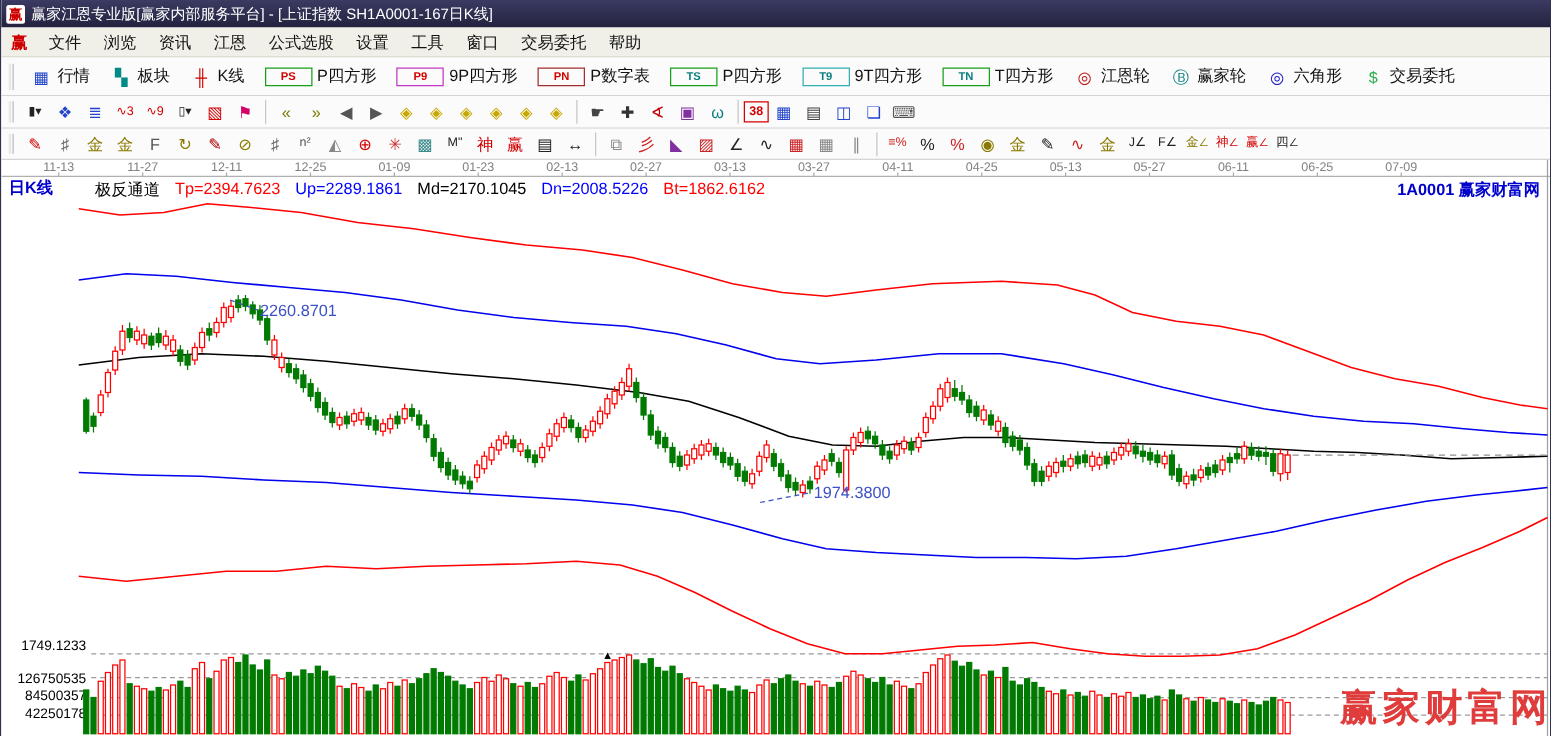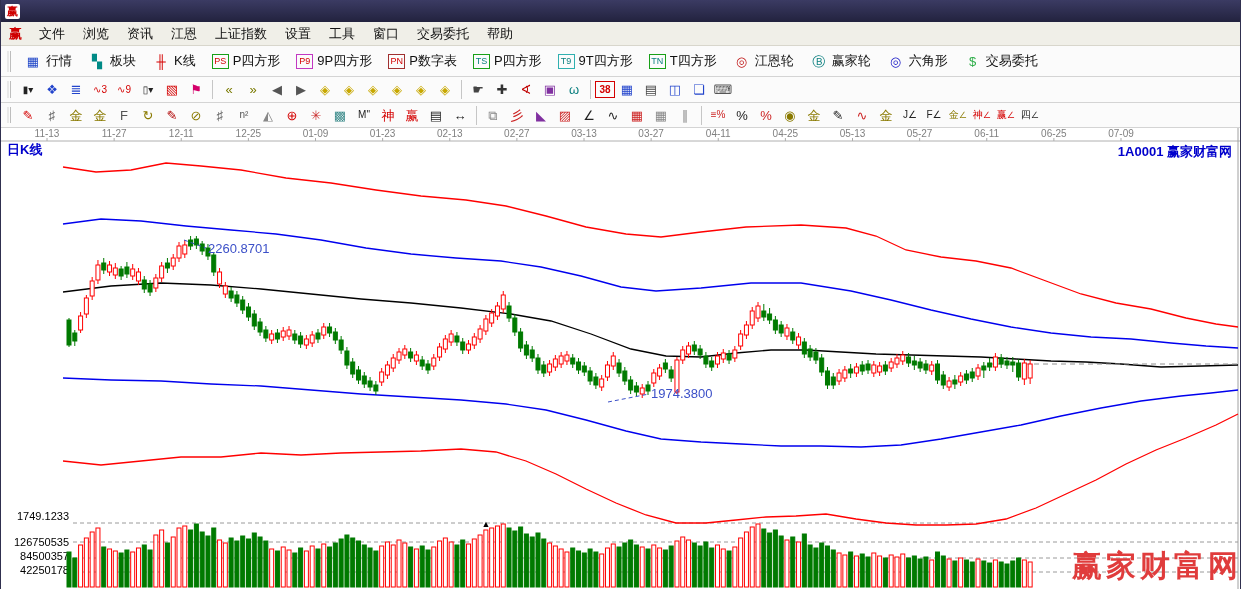--- a/index.html
+++ b/index.html
@@ -17,46 +17,47 @@
   #menubar .mlogo{color:#cf0000;font-weight:bold;margin:0 8px 0 4px;}
   #menubar .mitem{padding:3px 9px;cursor:default;}
   
   .tbar{background:#fbfbfb;display:flex;align-items:center;border-bottom:1px solid #d4d4d4;padding-left:6px;}
   #tbar1{height:31px;}
   #tbar2{height:26px;}
   #tbar3{height:25px;}
   .grip{width:4px;height:70%;border-left:2px solid #e8e8e8;border-right:1px solid #bdbdbd;margin-right:5px;}
   .lbtn{display:flex;align-items:center;gap:4px;font-size:13px;color:#111;padding:2px 7px;border:1px solid transparent;}
   .ic{display:inline-flex;align-items:center;justify-content:center;width:18px;height:16px;font-size:13px;line-height:1;}
-  .ic.box{border:1px solid;font-size:9px;font-weight:normal;width:17px;height:15px;}
+  .ic.box{border:1px solid;font-size:9px;font-weight:bold;width:38px;height:15px;}
   .tbtn{width:24px;height:21px;display:inline-flex;align-items:center;justify-content:center;
         font-size:13px;line-height:1;border:1px solid transparent;}
   .tsep{width:1px;height:19px;background:#c6c6c6;margin:0 4px;}
   
   #chart{position:relative;width:1241px;height:461px;background:#fff;}
   #chart svg{position:absolute;left:0;top:0;}
   .ovl{position:absolute;font-size:13px;white-space:nowrap;}
   #lbl-dkx{left:6px;top:13px;color:#0000cc;font-weight:bold;font-size:13px;}
   #hdr{left:75px;top:15px;display:flex;gap:12px;}
   #sym{right:10px;top:15px;color:#0000cc;font-weight:bold;}
 </style>
 </head>
 <body>
 
 <div id="win">
   <div id="titlebar">
     <span class="logo">赢</span>
+    <span>赢家江恩专业版[赢家内部服务平台] - [上证指数  SH1A0001-167日K线]</span>
   </div>
   <div id="menubar">
     <span class="mlogo">赢</span>
   <span class="mitem">文件</span>
       <span class="mitem">浏览</span>
       <span class="mitem">资讯</span>
       <span class="mitem">江恩</span>
-      <span class="mitem">上证指数</span>
+      <span class="mitem">公式选股</span>
       <span class="mitem">设置</span>
       <span class="mitem">工具</span>
       <span class="mitem">窗口</span>
       <span class="mitem">交易委托</span>
       <span class="mitem">帮助</span>
     </div>
   <div id="tbar1" class="tbar">
       <span class="grip"></span>
       <span class="lbtn">
         <span class="ic" style="color: rgb(31, 70, 200);">▦</span>
@@ -914,15 +915,23 @@
         <rect x="1027.1399999999999" y="364" width="4" height="14" fill="#fff" stroke="#ff0000"></rect>
         <rect x="1027.1399999999999" y="562" width="4" height="25" fill="#fff" stroke="#ff0000"></rect>
         <polyline points="183,240 205,248" fill="none" stroke="#3c50c8" stroke-dasharray="4,3"></polyline>
         <text x="207" y="253" font-size="13px" fill="#3c50c8" font-family="Liberation Sans,sans-serif">2260.8701</text>
         <polyline points="607,402 648,394" fill="none" stroke="#3c50c8" stroke-dasharray="4,3"></polyline>
         <text x="650" y="398" font-size="13px" fill="#3c50c8" font-family="Liberation Sans,sans-serif">1974.3800</text>
         <text x="485" y="527" font-size="9px" fill="#000" text-anchor="middle">▲</text>
         <text x="1156" y="576" font-size="30px" fill="#e03c3c" text-anchor="middle" font-family="DejaVu Serif,serif" font-weight="bold" letter-spacing="4">赢家财富网</text>
       </svg>
     <div class="ovl" id="lbl-dkx">日K线</div>
+    <div class="ovl" id="hdr">
+      <span style="color:#000">极反通道</span>
+    <span style="color: rgb(255, 0, 0);">Tp=2394.7623</span>
+        <span style="color: rgb(0, 0, 255);">Up=2289.1861</span>
+        <span style="color: rgb(0, 0, 0);">Md=2170.1045</span>
+        <span style="color: rgb(0, 0, 255);">Dn=2008.5226</span>
+        <span style="color: rgb(255, 0, 0);">Bt=1862.6162</span>
+      </div>
     <div class="ovl" id="sym">1A0001  赢家财富网</div>
   </div>
 </div>
 
 </body></html>

